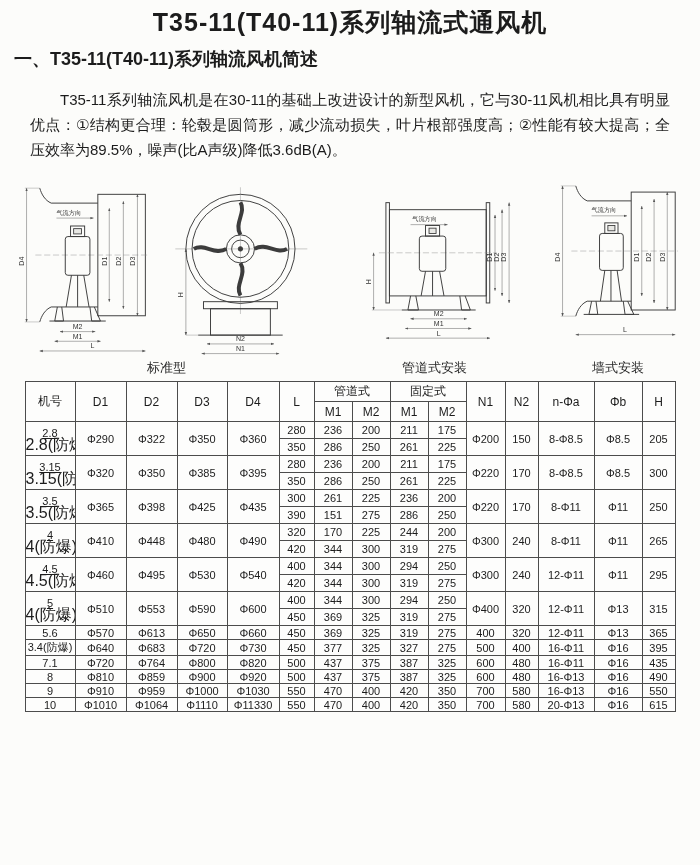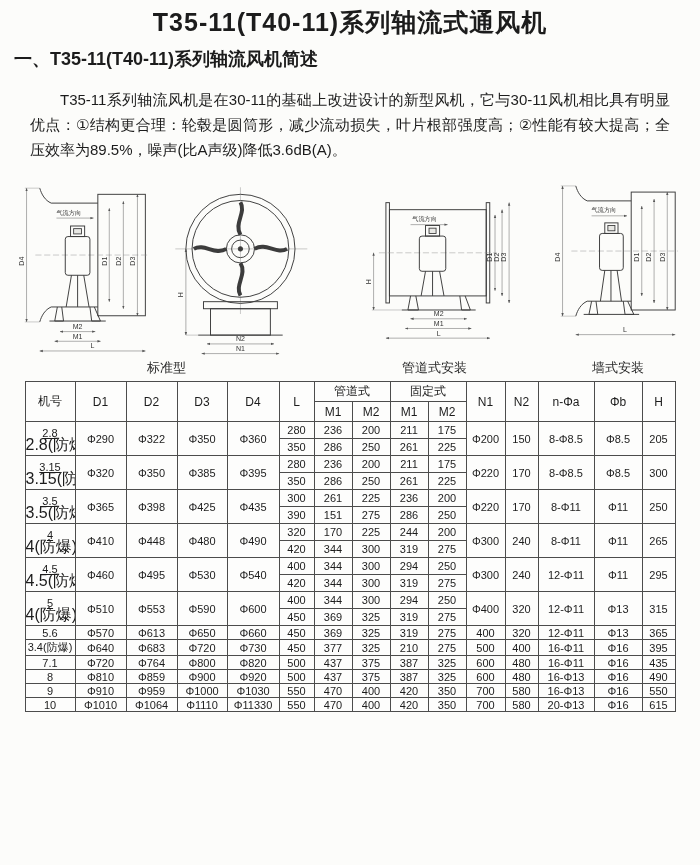--- a/index.html
+++ b/index.html
@@ -458,21 +458,21 @@
         </tr>
         <tr>
           <td class="model">3.4(防爆)</td>
           <td>Φ640</td>
           <td>Φ683</td>
           <td>Φ720</td>
           <td>Φ730</td>
           <td>450</td>
           <td>377</td>
           <td>325</td>
-          <td>210</td>
+          <td>327</td>
           <td>275</td>
           <td>500</td>
           <td>400</td>
           <td>16-Φ11</td>
           <td>Φ16</td>
           <td>395</td>
         </tr>
         <tr>
           <td class="model">7.1</td>
           <td>Φ720</td>

